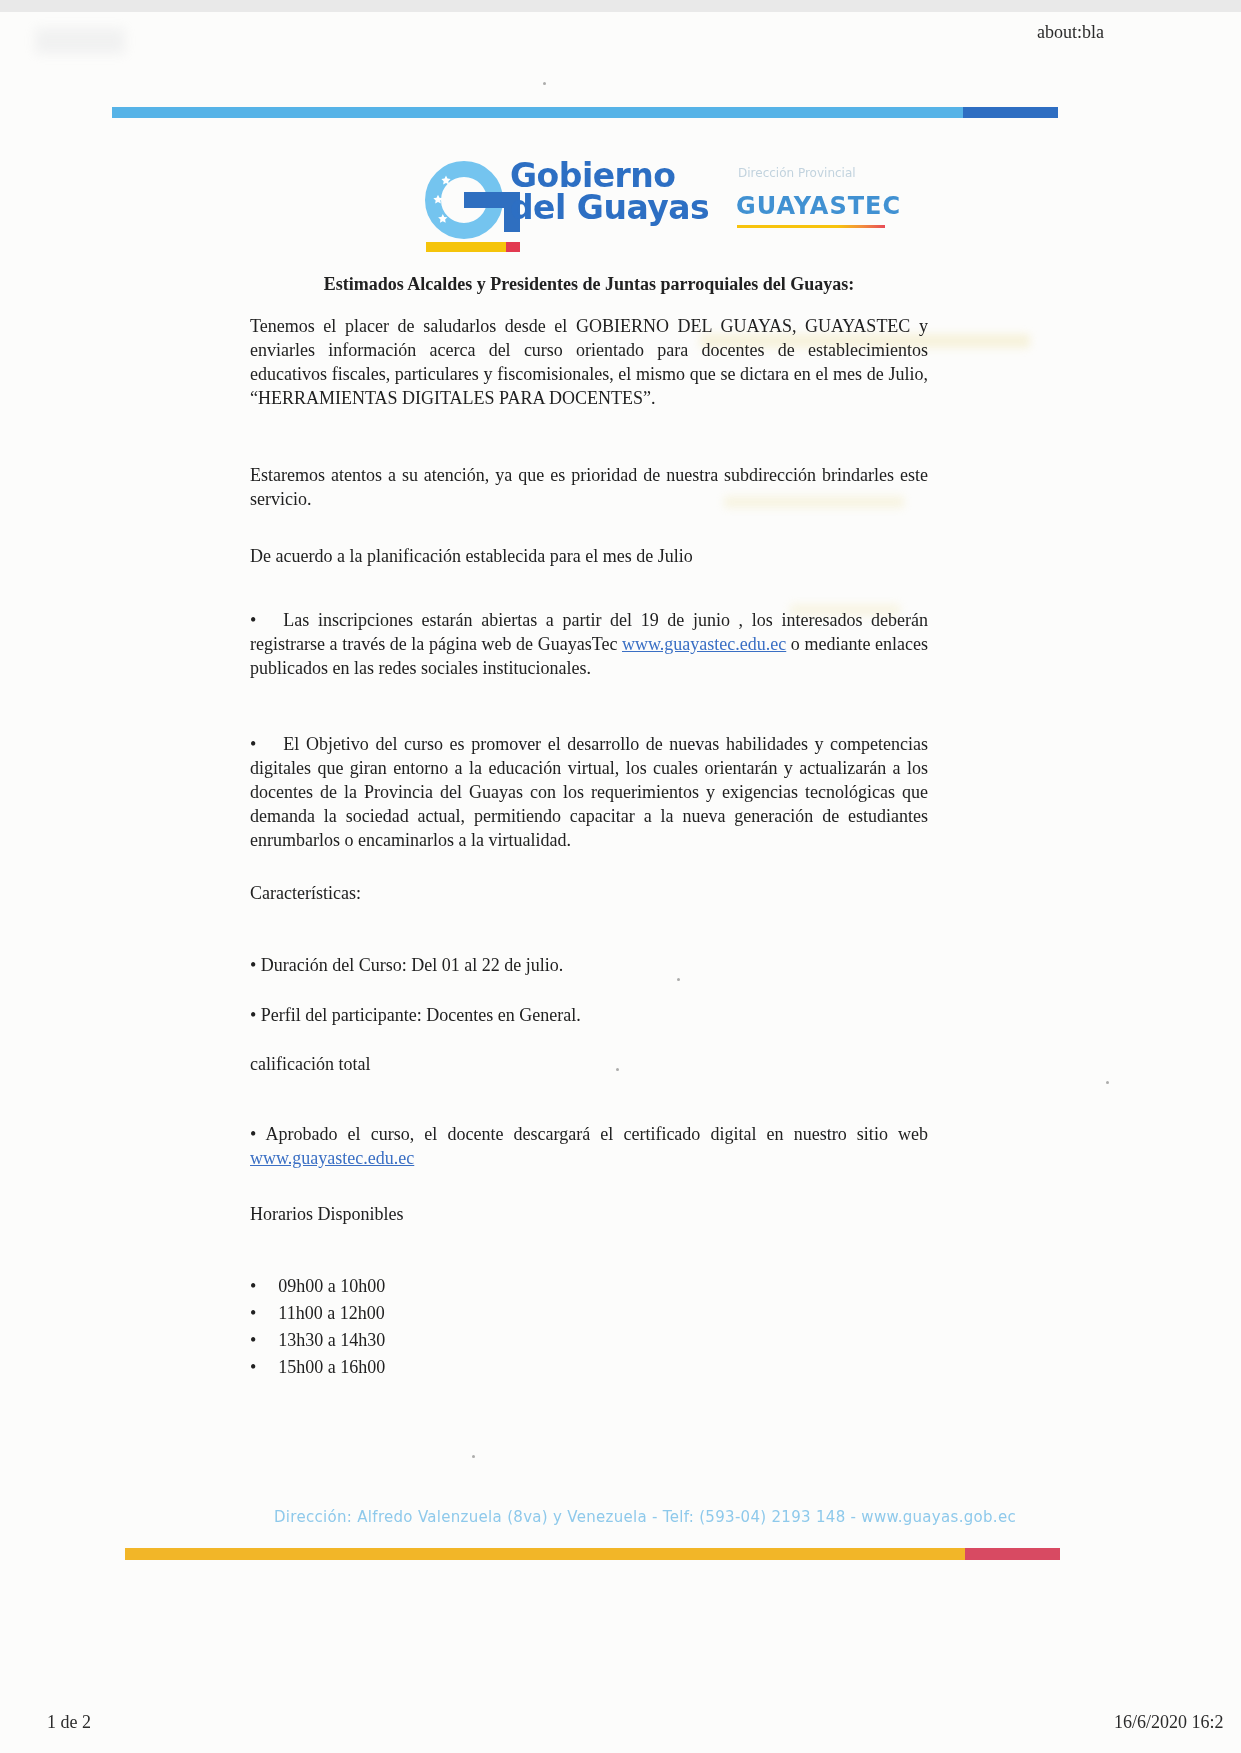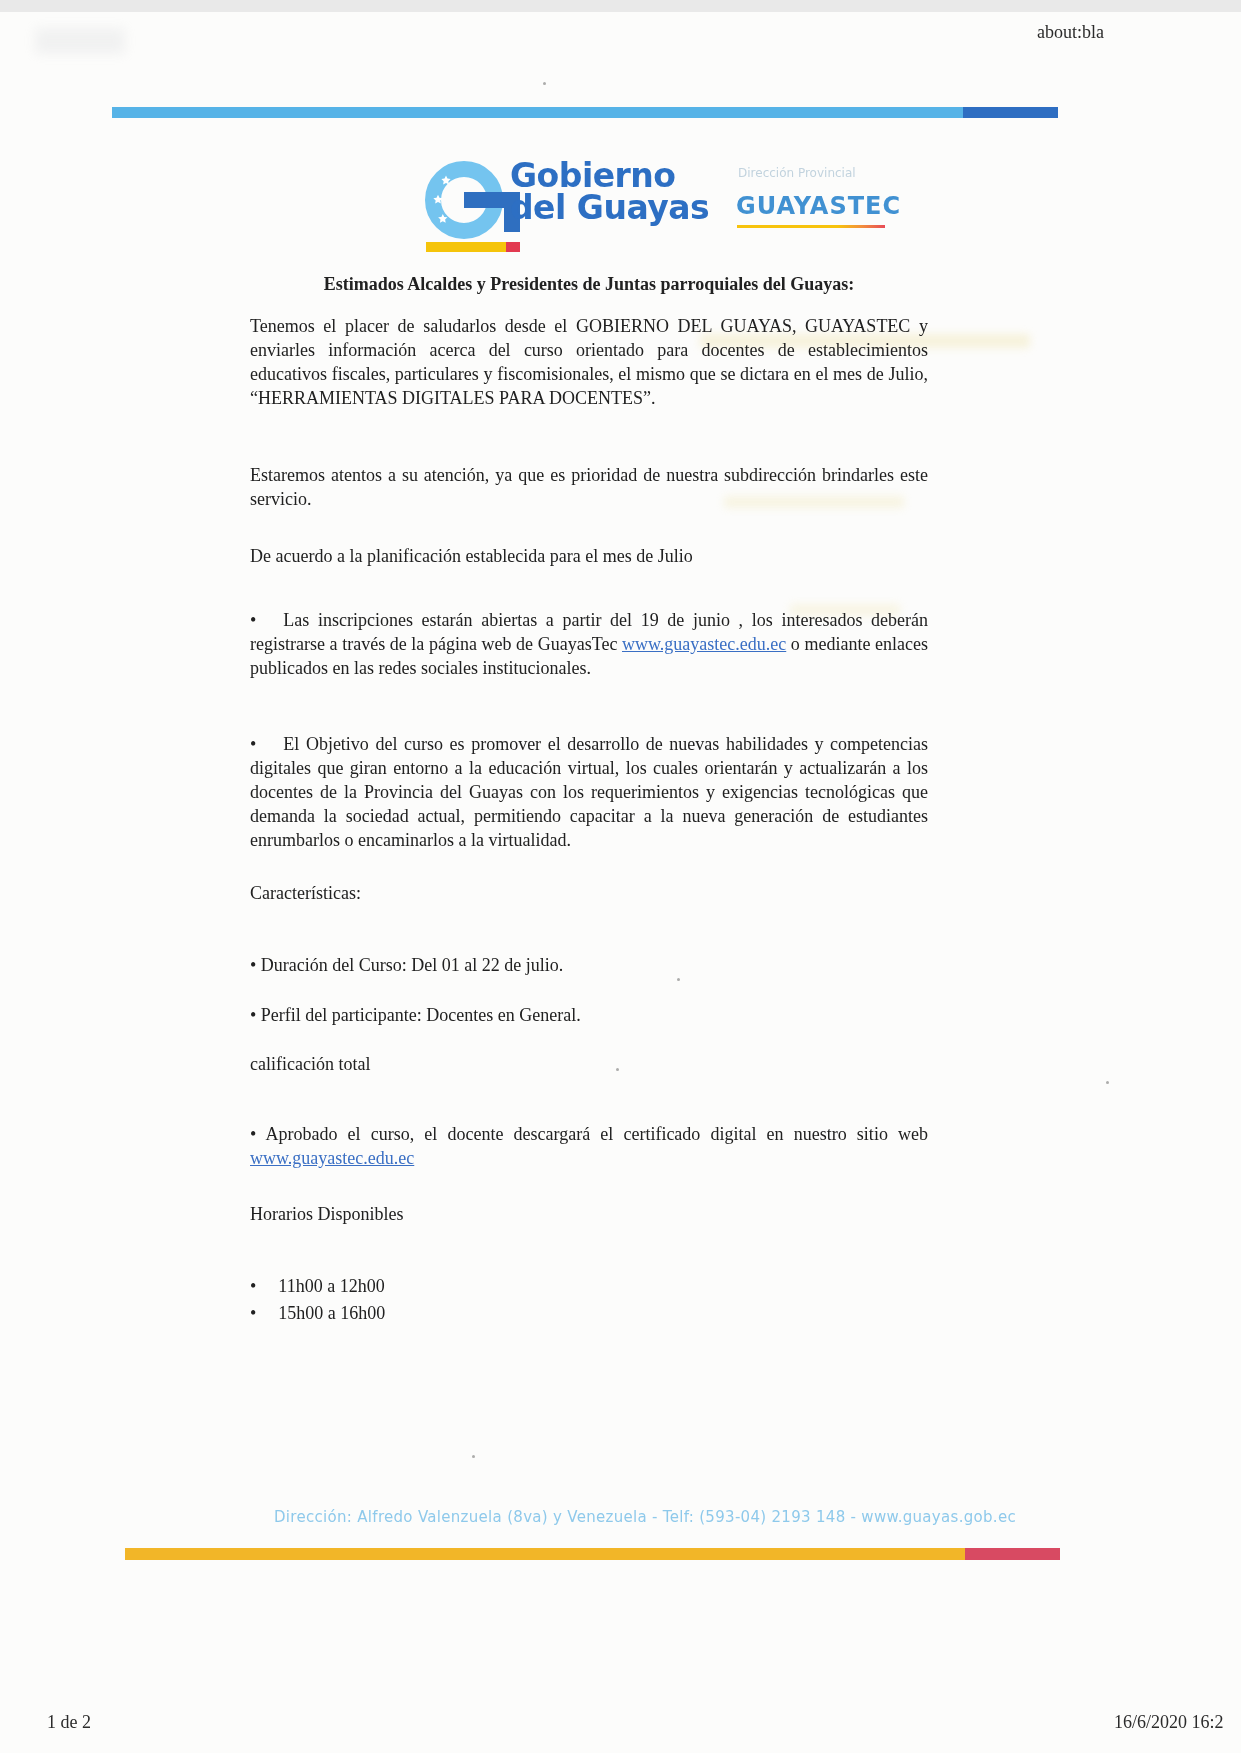--- a/index.html
+++ b/index.html
@@ -154,21 +154,23 @@
       <div>calificación total</div>
     </div>
 
     <div class="blk p-aprobado">
       <span>• Aprobado el curso, el docente descargará el certificado digital en nuestro sitio web </span><a class="doc-link">www.guayastec.edu.ec</a>
     </div>
 
     <div class="blk p-horarios-title">Horarios Disponibles</div>
 
     <div class="blk times">
+      <div class="time-row"><span class="bullet-sm">•</span><span>09h00 a 10h00</span></div>
       <div class="time-row"><span class="bullet-sm">•</span><span>11h00 a 12h00</span></div>
+      <div class="time-row"><span class="bullet-sm">•</span><span>13h30 a 14h30</span></div>
       <div class="time-row"><span class="bullet-sm">•</span><span>15h00 a 16h00</span></div>
     </div>
 
   </div>
 
   <div class="address-line">Dirección: Alfredo Valenzuela (8va) y Venezuela - Telf: (593-04) 2193 148 - www.guayas.gob.ec</div>
 
   <div class="bottom-bar">
     <div class="red-seg"></div>
   </div>

